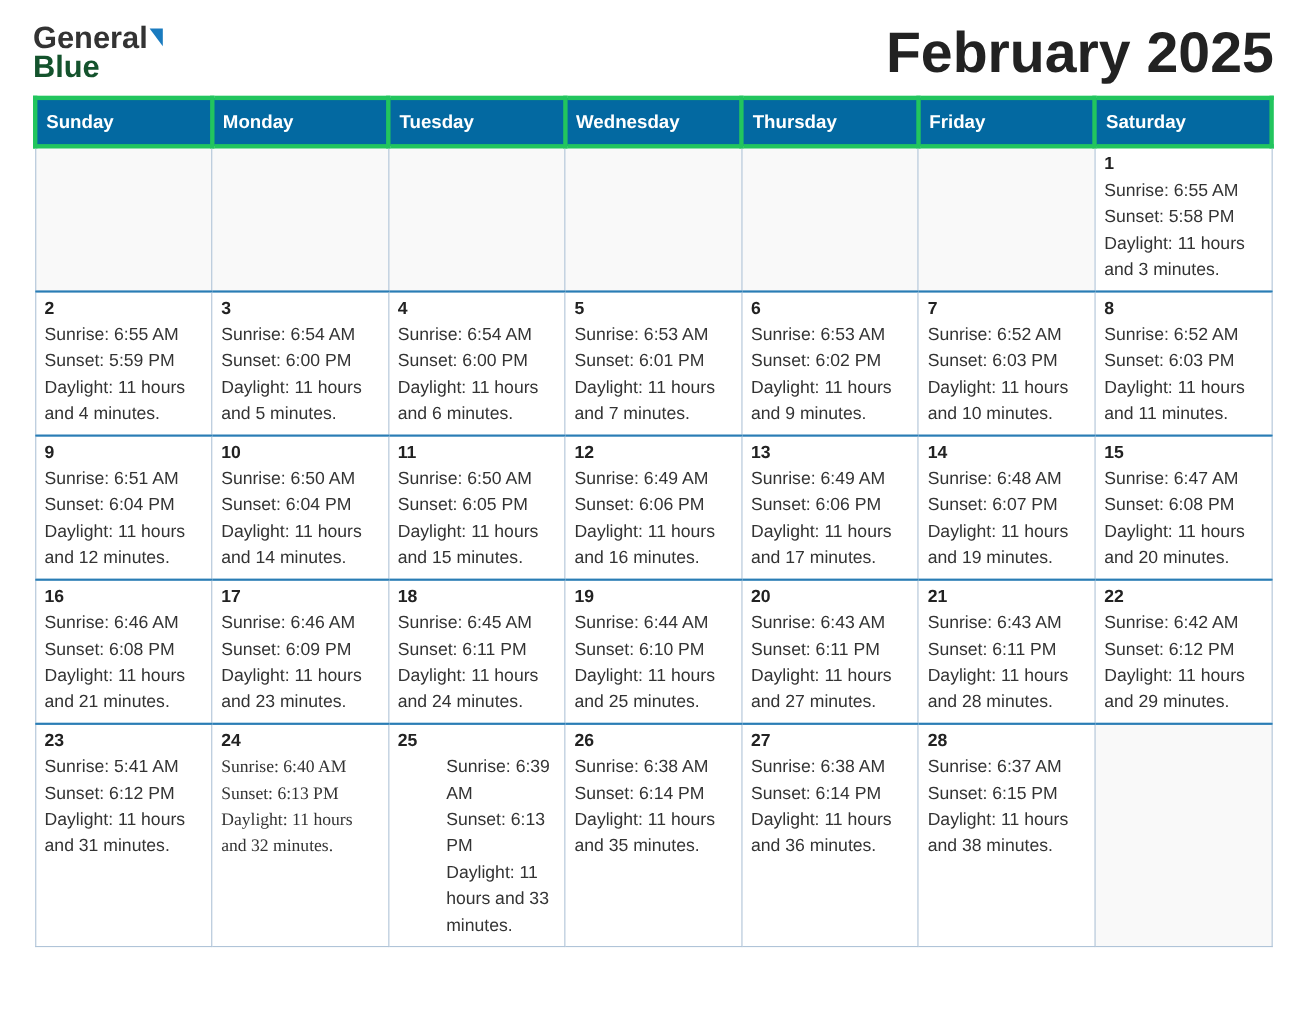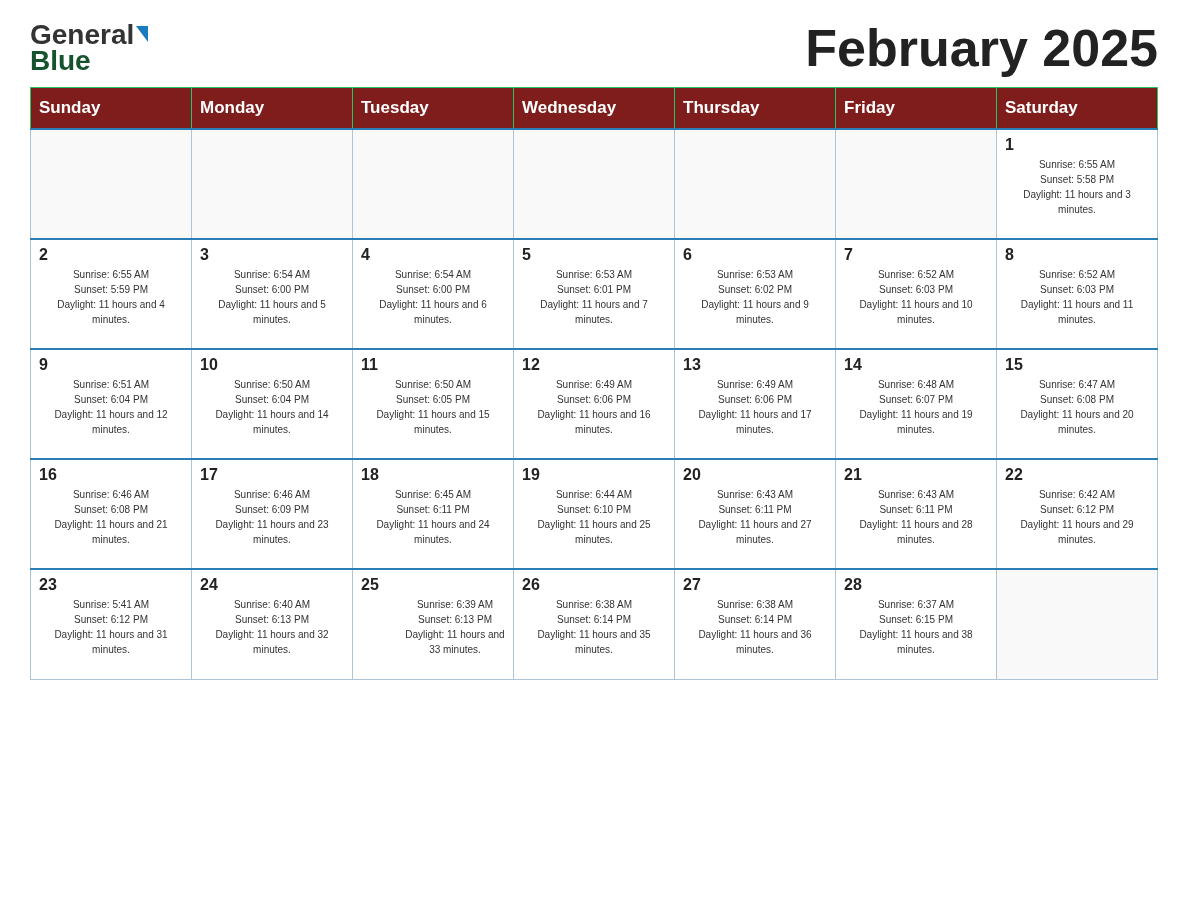--- a/index.html
+++ b/index.html
@@ -35,51 +35,50 @@
       font-size: 22px;
       color: #333;
       margin-top: 2px;
     }
     .calendar-table {
       width: 100%;
       border-collapse: collapse;
       margin-top: 10px;
     }
     .calendar-table th {
-      background-color: #7f1d1d;
+      background-color: #0369a1;
       color: #fff;
       font-size: 17px;
       font-weight: bold;
       padding: 10px 8px;
       text-align: left;
-      border: 1px solid #22c55e;
+      border: 4px solid #22c55e;
     }
     .calendar-table td {
       vertical-align: top;
       border: 1px solid #b0c4d8;
       border-top: 2px solid #2a7db5;
       padding: 6px 8px;
       width: 14.28%;
       min-height: 110px;
       height: 110px;
       font-size: 12.5px;
       color: #333;
     }
     .day-number {
       font-size: 16px;
       font-weight: bold;
       color: #222;
       display: block;
       margin-bottom: 3px;
     }
     .day-info {
-      font-size: 10px;
+      font-size: 16px;
       color: #333;
       line-height: 1.5;
-      text-align: center;
     }
     .empty-cell {
       background: #f9f9f9;
     }
     
     .first-row td {
       border-top: 2px solid #2a7db5;
     }
   </style>
 </head>
@@ -259,21 +258,21 @@
       </tr>
       <tr>
         <td>
           <span class="day-number">23</span>
           <div class="day-info" style="white-space: pre-line;">Sunrise: 5:41 AM
 Sunset: 6:12 PM
 Daylight: 11 hours and 31 minutes.</div>
         </td>
         <td>
           <span class="day-number">24</span>
-          <div class="day-info" style="white-space: pre-line;">Sunrise: 6:40 AM
+          <div class="day-info" style="white-space: pre-line; font-family: Liberation Serif, serif;">Sunrise: 6:40 AM
 Sunset: 6:13 PM
 Daylight: 11 hours and 32 minutes.</div>
         </td>
         <td>
           <span class="day-number">25</span>
           <div class="day-info" style="white-space: pre-line; margin-left: 44px;">Sunrise: 6:39 AM
 Sunset: 6:13 PM
 Daylight: 11 hours and 33 minutes.</div>
         </td>
         <td>

